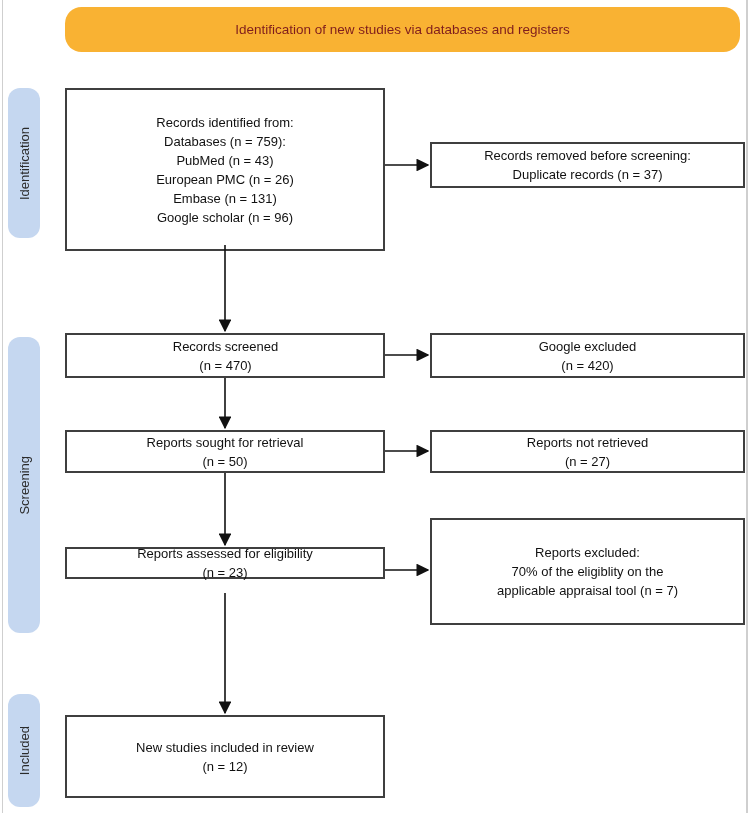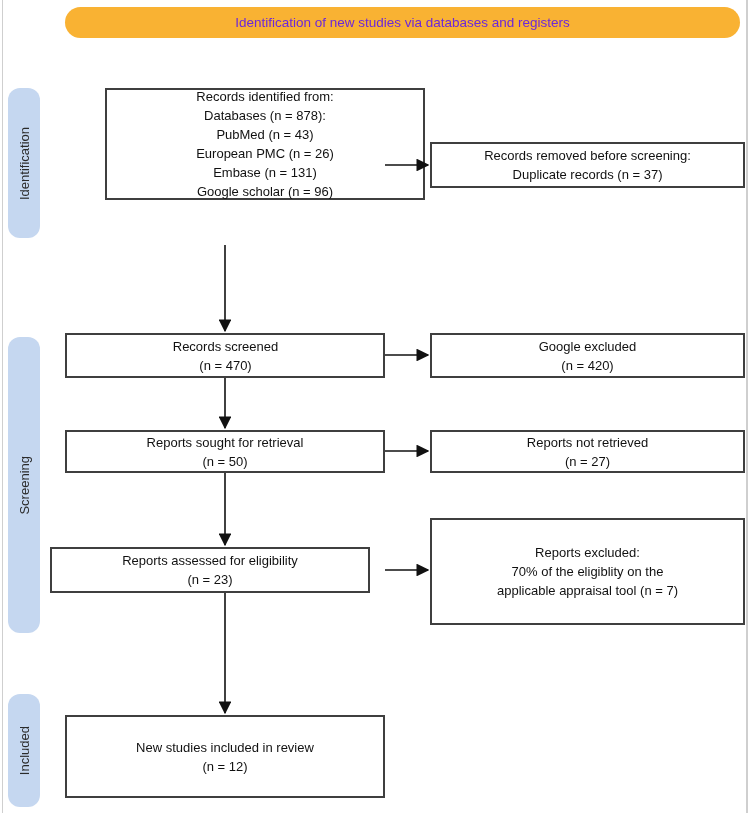--- a/index.html
+++ b/index.html
@@ -28,28 +28,28 @@
     height: 813px;
     width: 2px;
     background: var(--frame_line);
   }
   .frame-line.left  { left: 2px; width: 1px; }
   .frame-line.right { left: 746px; }
 
   .banner {
     position: absolute;
     left: 65px; top: 7px;
-    width: 675px; height: 31px;
+    width: 675px; height: 45px;
     background: var(--banner_fill);
     border-radius: 16.5px;
     display: flex;
     align-items: center;
     justify-content: center;
     font-size: 13.5px;
-    color: #6d28d9;
+    color: #7f1d1d;
   }
 
   .stage-tab {
     position: absolute;
     left: 8px;
     width: 32px;
     background: var(--tab_fill);
     border-radius: 12px;
     display: flex;
     align-items: center;
@@ -74,27 +74,27 @@
     flex-direction: column;
     align-items: center;
     justify-content: center;
     text-align: center;
     font-size: 13px;
     line-height: 19px;
     color: var(--text);
     padding: 2px 6px;
   }
 
-  .box-records-identified    { left: 65px;  top: 88px;  width: 320px; height: 112px; margin-left: 40px; }
+  .box-records-identified    { left: 65px;  top: 88px;  width: 320px; height: 163px; }
   .box-records-removed       { left: 430px; top: 142px; width: 315px; height: 46px; align-items: center; }
   .box-records-screened      { left: 65px;  top: 333px; width: 320px; height: 45px; padding-left: 7px; }
   .box-records-excluded      { left: 430px; top: 333px; width: 315px; height: 45px; }
   .box-reports-sought        { left: 65px;  top: 430px; width: 320px; height: 43px; }
   .box-reports-not-retrieved { left: 430px; top: 430px; width: 315px; height: 43px; }
-  .box-reports-assessed      { left: 50px;  top: 547px; width: 320px; height: 46px; }
+  .box-reports-assessed      { left: 65px;  top: 547px; width: 320px; height: 32px; }
   .box-reports-excluded      { left: 430px; top: 518px; width: 315px; height: 107px; }
   .box-new-studies           { left: 65px;  top: 715px; width: 320px; height: 83px; }
 
   svg.arrows {
     position: absolute;
     left: 0; top: 0;
     width: 750px; height: 813px;
     pointer-events: none;
   }
   svg.arrows line {
@@ -119,21 +119,21 @@
   </div>
   <div class="stage-tab tab-screening">
     <span class="vtext">Screening</span>
   </div>
   <div class="stage-tab tab-included">
     <span class="vtext">Included</span>
   </div>
 
   <div class="flow-box box-records-identified">
       <div>Records identified from:</div>
-      <div>Databases (n = 878):</div>
+      <div>Databases (n = 759):</div>
       <div>PubMed (n = 43)</div>
       <div>European PMC (n = 26)</div>
       <div>Embase (n = 131)</div>
       <div>Google scholar (n = 96)</div>
     </div>
 
   <div class="flow-box box-records-removed">
       <div>Records removed before screening:</div>
       <div>Duplicate records (n = 37)</div>
     </div>

